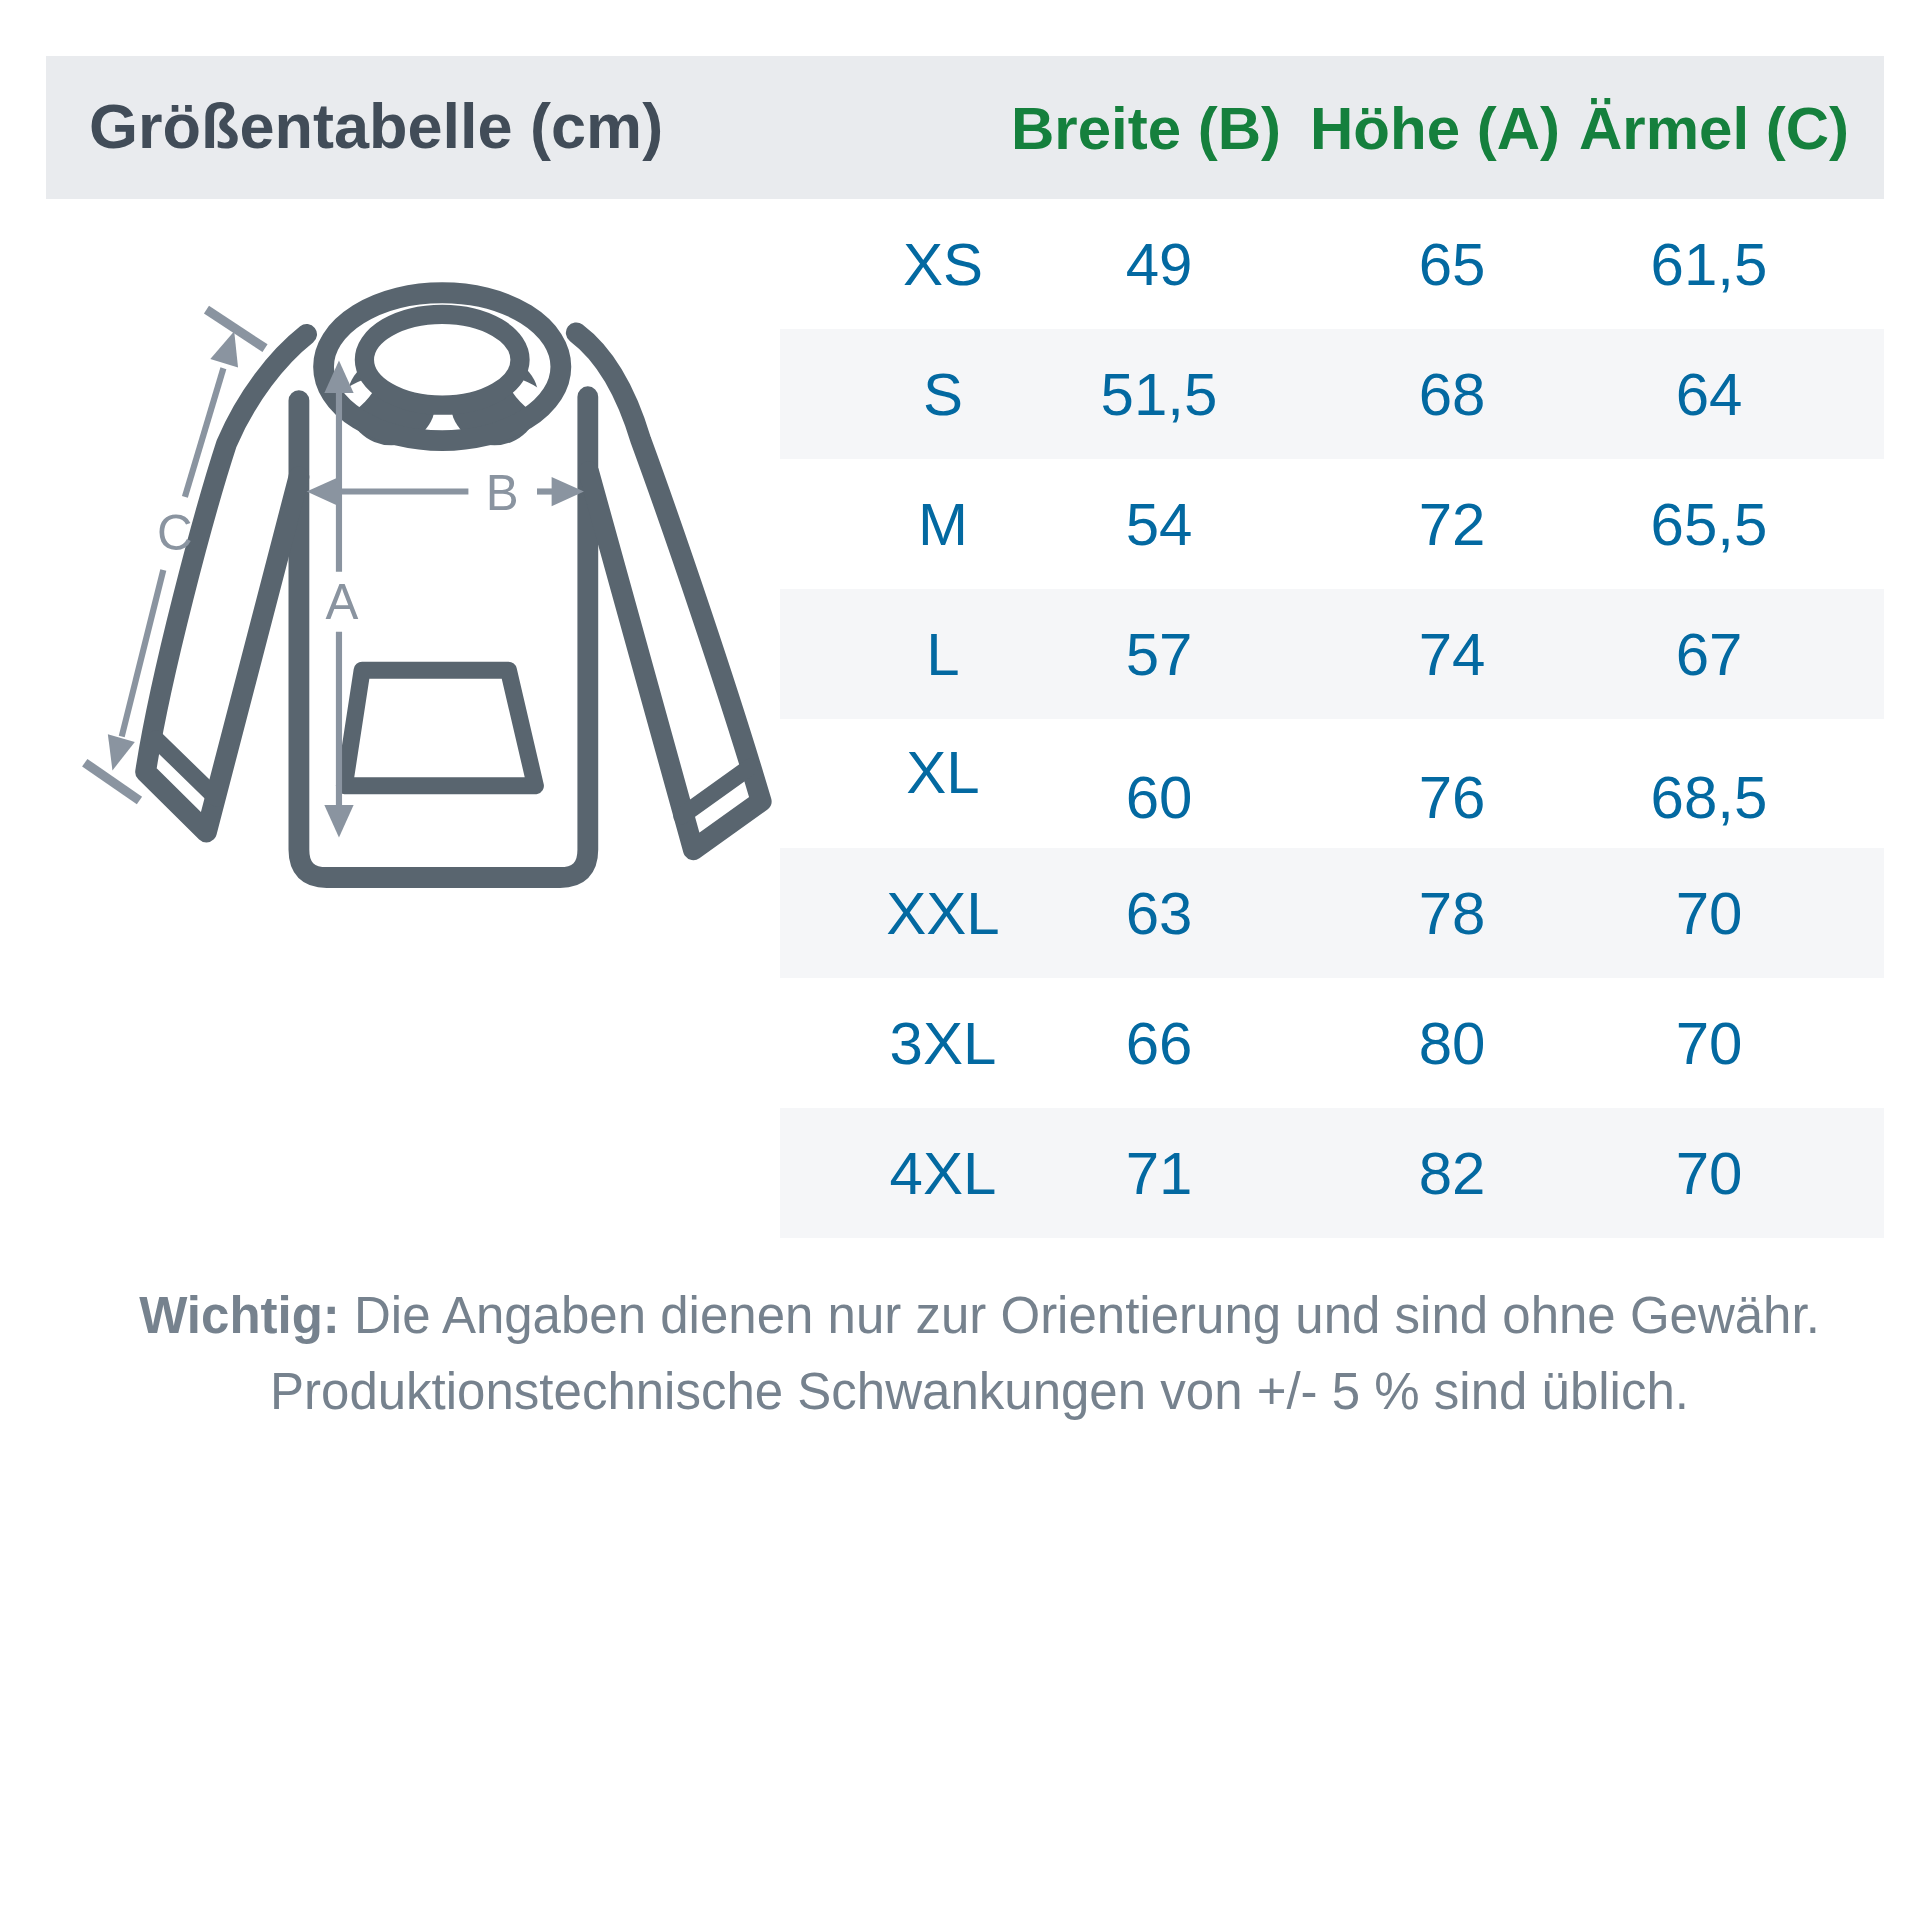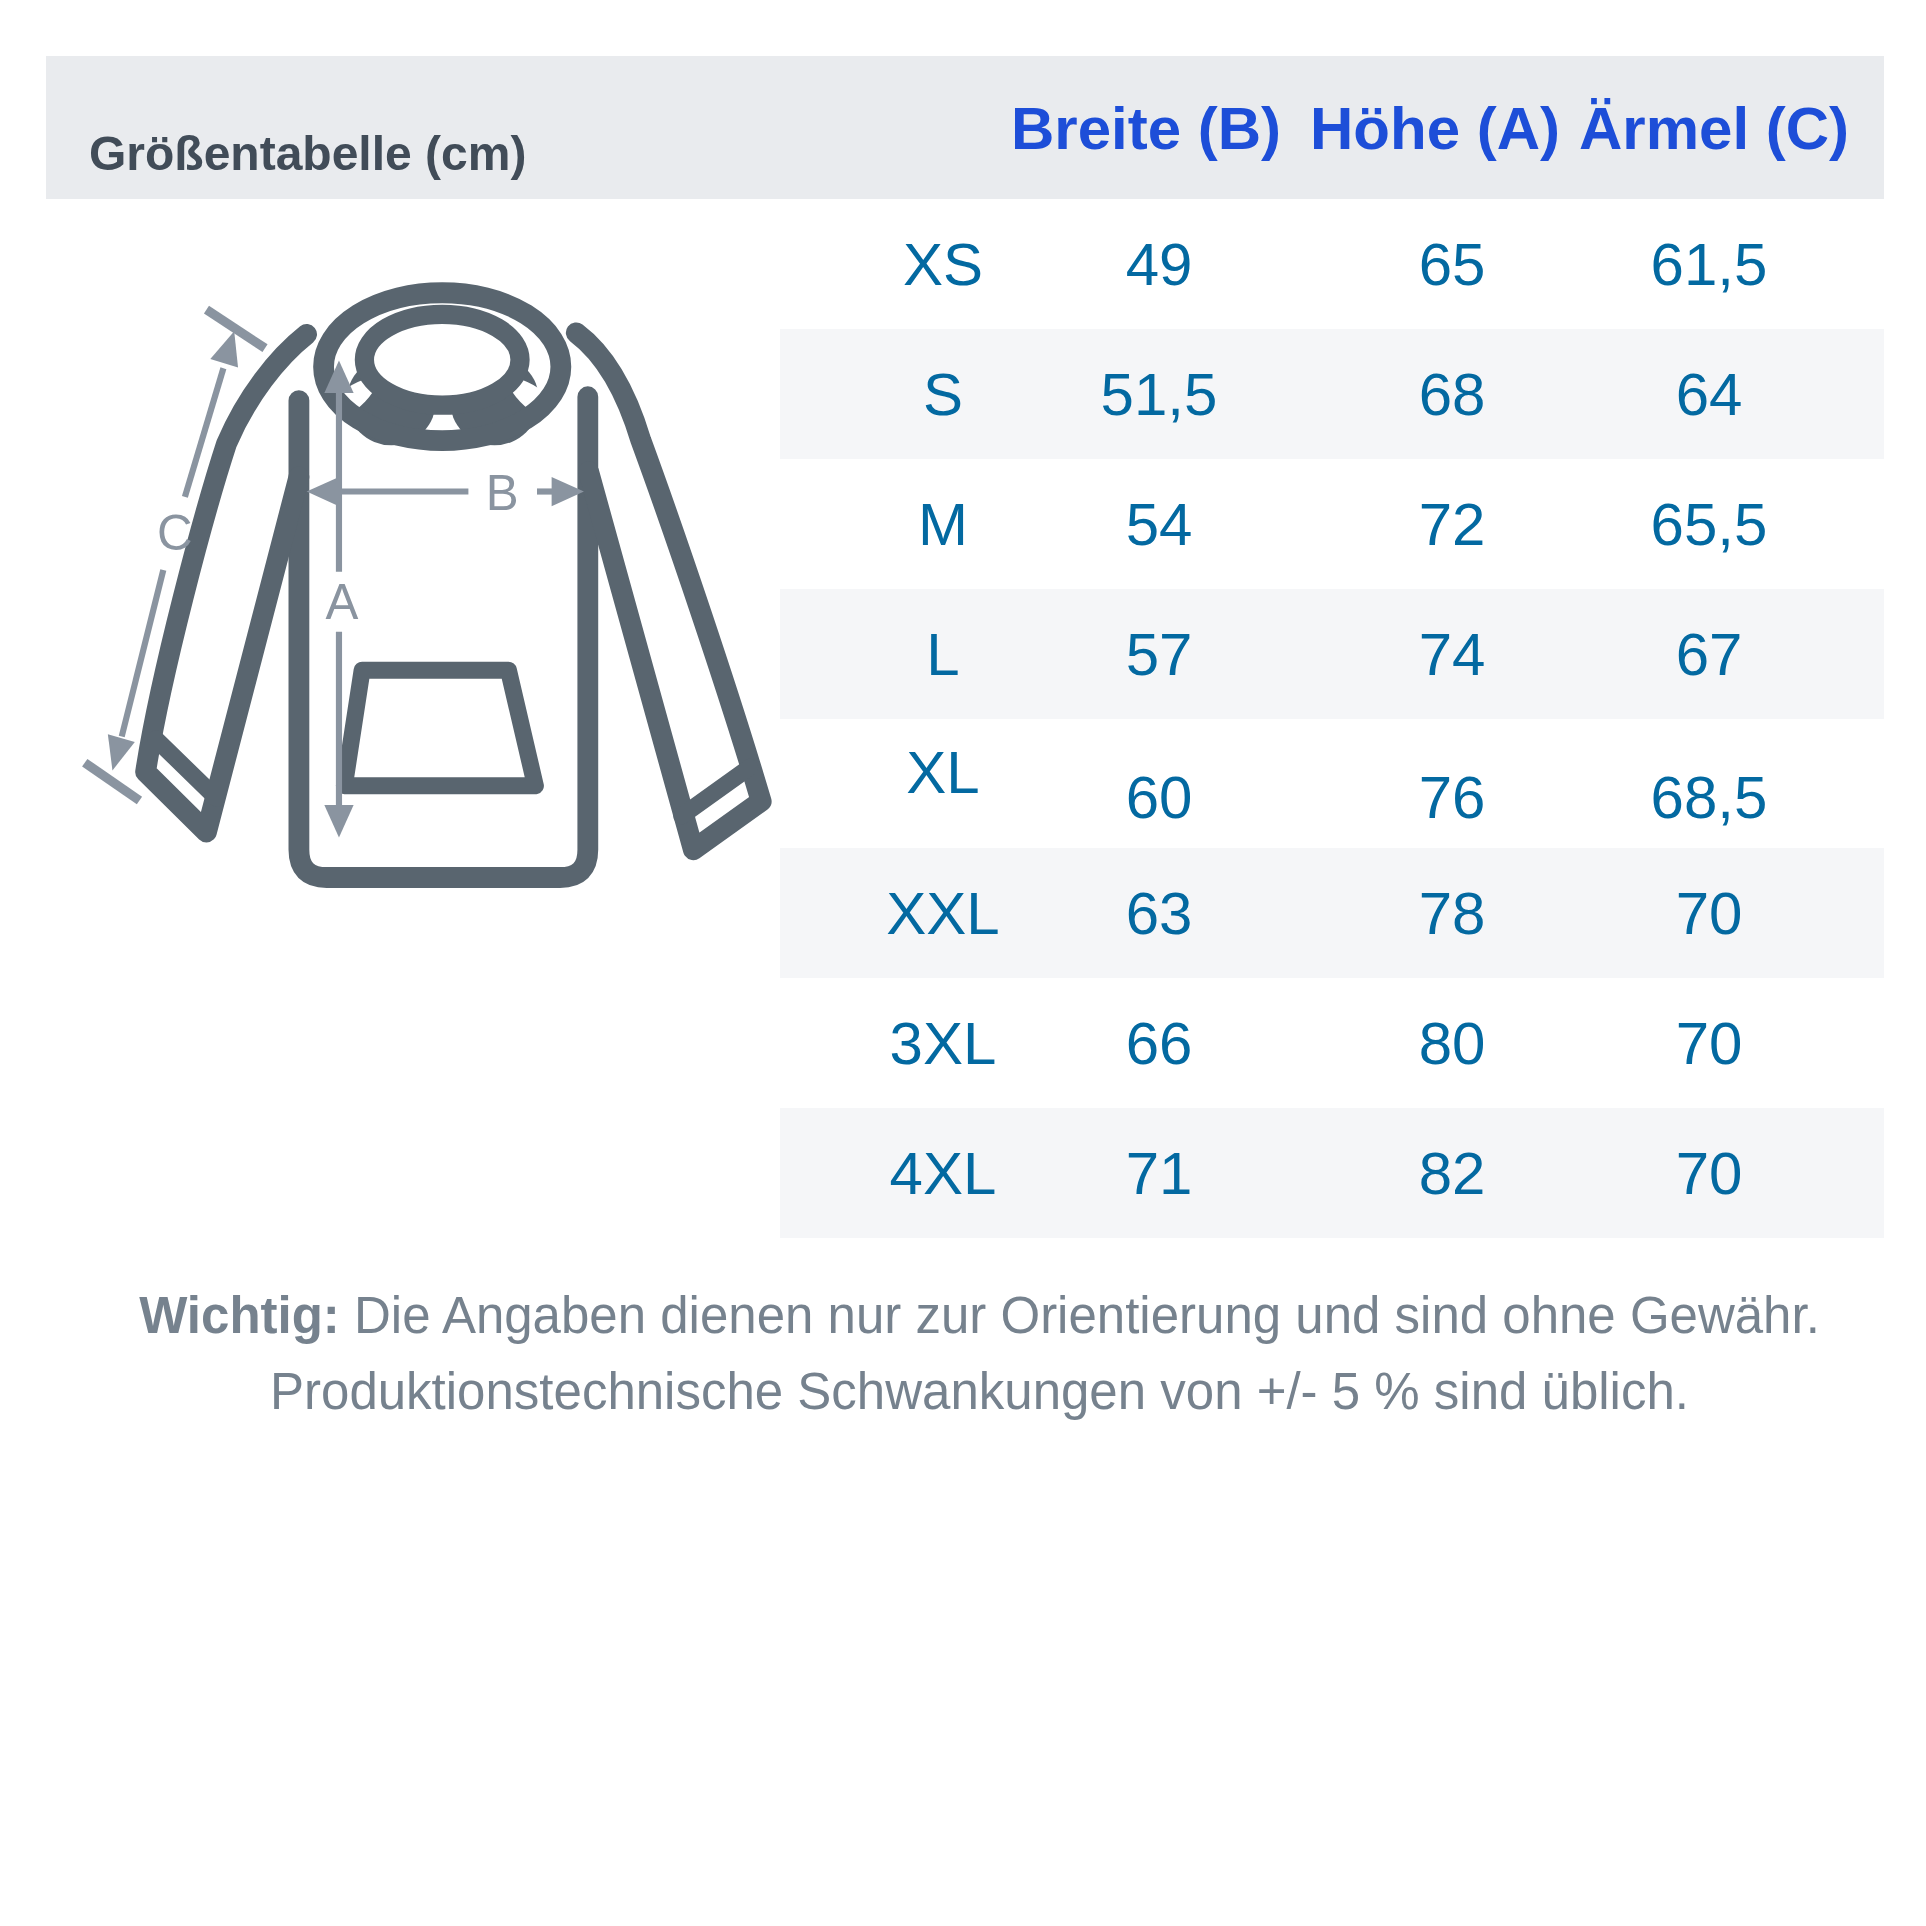--- a/index.html
+++ b/index.html
@@ -10,26 +10,26 @@
     font-family:"Liberation Sans","DejaVu Sans",sans-serif;
     overflow:hidden;
   }
   
   .header-band{
     position:absolute;left:46px;top:56px;width:1838px;height:143px;
     background:#e9ebee;
   }
   .title{
     position:absolute;left:43px;top:34px;
-    font-size:48px;font-weight:bold;color:#414c58;line-height:1.15;
-    white-space:nowrap;letter-spacing:0px;margin-top:36px;
+    font-size:63px;font-weight:bold;color:#414c58;line-height:1.15;
+    white-space:nowrap;letter-spacing:0px;
   }
   .col-head{
     position:absolute;top:72px;transform:translate(-50%,-50%);
-    font-size:60px;font-weight:bold;color:#1d4ed8;white-space:nowrap;
+    font-size:60px;font-weight:bold;color:#15803d;white-space:nowrap;
   }
   .col-head.h1{left:1100px;}
   .col-head.h2{left:1389px;}
   .col-head.h3{left:1668px;}
   
   .rows{
     position:absolute;left:780px;top:199px;width:1104px;height:1039px;
     display:flex;flex-direction:column;
   }
   .row{position:relative;flex:1 1 0;}

